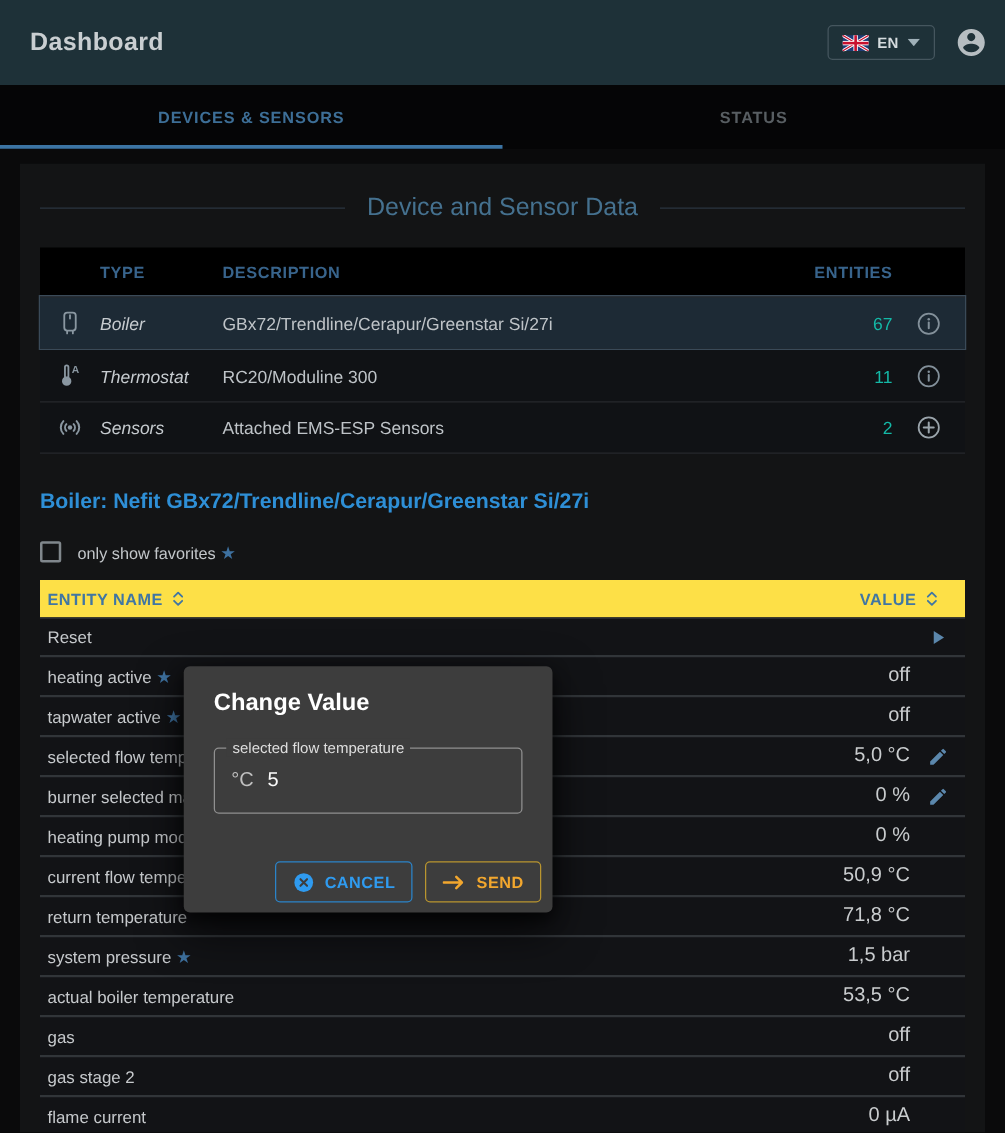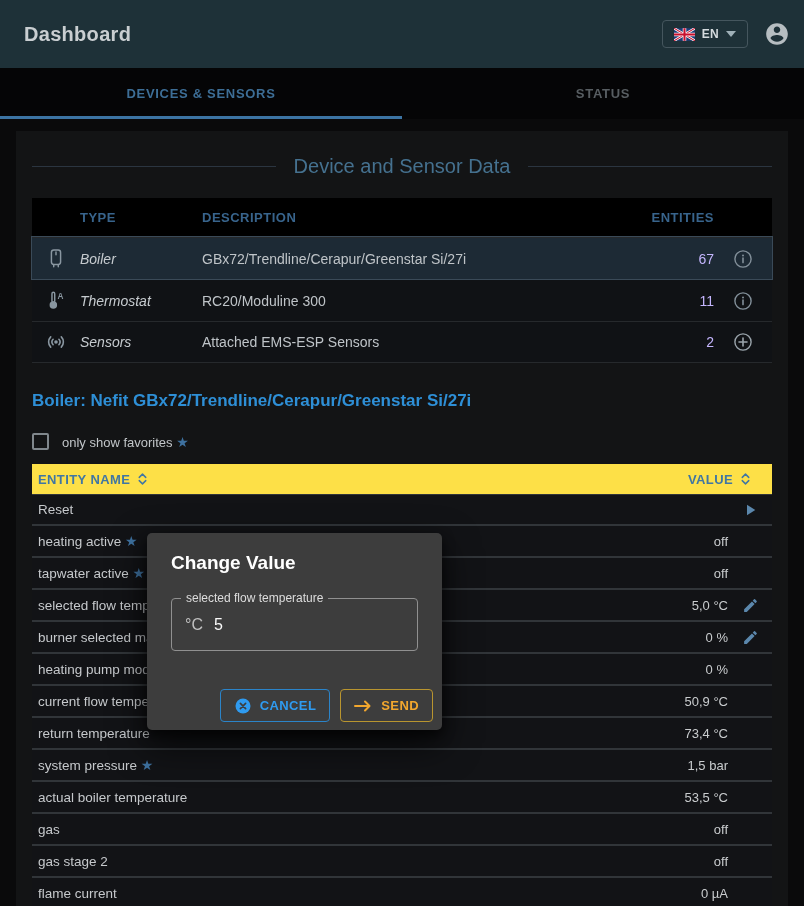--- a/index.html
+++ b/index.html
@@ -42,32 +42,32 @@
   .section-title-row { display:flex; align-items:center; gap:18px; padding:24px 0 20px; }
   .section-title-row .line { flex:1; height:1px; background:#2b3540; }
   .section-title { font-size:20px; color:#45718f; }
   
   .dev-header {
     height:39px; background:#000; display:flex; align-items:center;
     font-size:13px; font-weight:bold; letter-spacing:.5px; color:#38648c;
   }
   .dcell.icon { width:48px; display:flex; justify-content:center; }
   .dcell.type { width:98px; }
-  .dcell.desc { flex:1;margin-left:24px; }
+  .dcell.desc { flex:1; }
   .dcell.ent  { width:72px; text-align:right; }
   .dcell.act  { width:58px; display:flex; justify-content:center; align-items:center; }
   .device-row {
     height:42px; display:flex; align-items:center; background:#101215;
     border-top:1px solid #26292c; cursor:pointer;
   }
   .device-row:last-child { border-bottom:1px solid #26292c; }
   .device-row.selected { background:#1d2a35; outline:1px solid #3a4a58; }
   .device-row .type { font-size:14px; color:#c6cbcf;font-style:italic; }
   .device-row .desc { font-size:14px; color:#bfc4c8; }
-  .device-row .ent  { font-size:14px; color:#c4b5fd; }
+  .device-row .ent  { font-size:14px; color:#14b8a6; }
   
   .boiler-heading { margin-top:28px; font-size:17px; font-weight:bold; color:var(--accent-blue,#2e8fd6); }
   .fav-row { display:flex; align-items:center; gap:13px; margin:22px 0 14px; }
   .checkbox {
     width:17px; height:17px; border:2px solid #80878c; border-radius:2px;
     background:transparent; cursor:pointer;
   }
   .fav-label { font-size:13px; color:#c2c6c9; }
   .star { color:var(--star-blue,#3e719f); font-size:14px; }
   
@@ -77,21 +77,21 @@
     padding:0 20px 0 6px;
   }
   .ent-header .hgroup { display:flex; align-items:center; gap:6px; cursor:pointer; }
   .ent-header .spacer { flex:1; }
   .entity-row {
     height:32px; display:flex; align-items:center; padding-left:6px;
     background:#121316; border-bottom:2px solid #313539; cursor:pointer;
   }
   .entity-row:first-child { border-top:1px solid #313539;gap:16px; }
   .ename { font-size:13.5px; color:#c6c9cc; }
-  .evalue { margin-left:auto; font-size:13px; color:#c9ccce; }
+  .evalue { margin-left:auto; font-size:16px; color:#c9ccce; }
   .eact { width:44px; display:flex; justify-content:center; align-items:center; }
   
   .dialog {
     position:absolute; left:147px; top:533px; width:295px; height:197px;
     background:#3d3d3d; border-radius:5px; z-index:10;
     box-shadow:0 14px 36px rgba(0,0,0,.7), 0 5px 12px rgba(0,0,0,.55);
     display:flex; flex-direction:column;
   }
   .dialog-title { padding:19px 24px 10px; font-size:19px; font-weight:bold; color:#fff; }
   .dialog-body { padding:14px 24px 0; }
@@ -311,21 +311,21 @@
           <span class="evalue">0 %</span>
           <span class="eact"></span>
         </div>
         <div class="entity-row">
           <span class="ename">current flow temperature</span>
           <span class="evalue">50,9 °C</span>
           <span class="eact"></span>
         </div>
         <div class="entity-row">
           <span class="ename">return temperature</span>
-          <span class="evalue">73,4 °C</span>
+          <span class="evalue">71,8 °C</span>
           <span class="eact"></span>
         </div>
         <div class="entity-row">
           <span class="ename">system pressure <span class="star">★</span></span>
           <span class="evalue">1,5 bar</span>
           <span class="eact"></span>
         </div>
         <div class="entity-row">
           <span class="ename">actual boiler temperature</span>
           <span class="evalue">53,5 °C</span>

